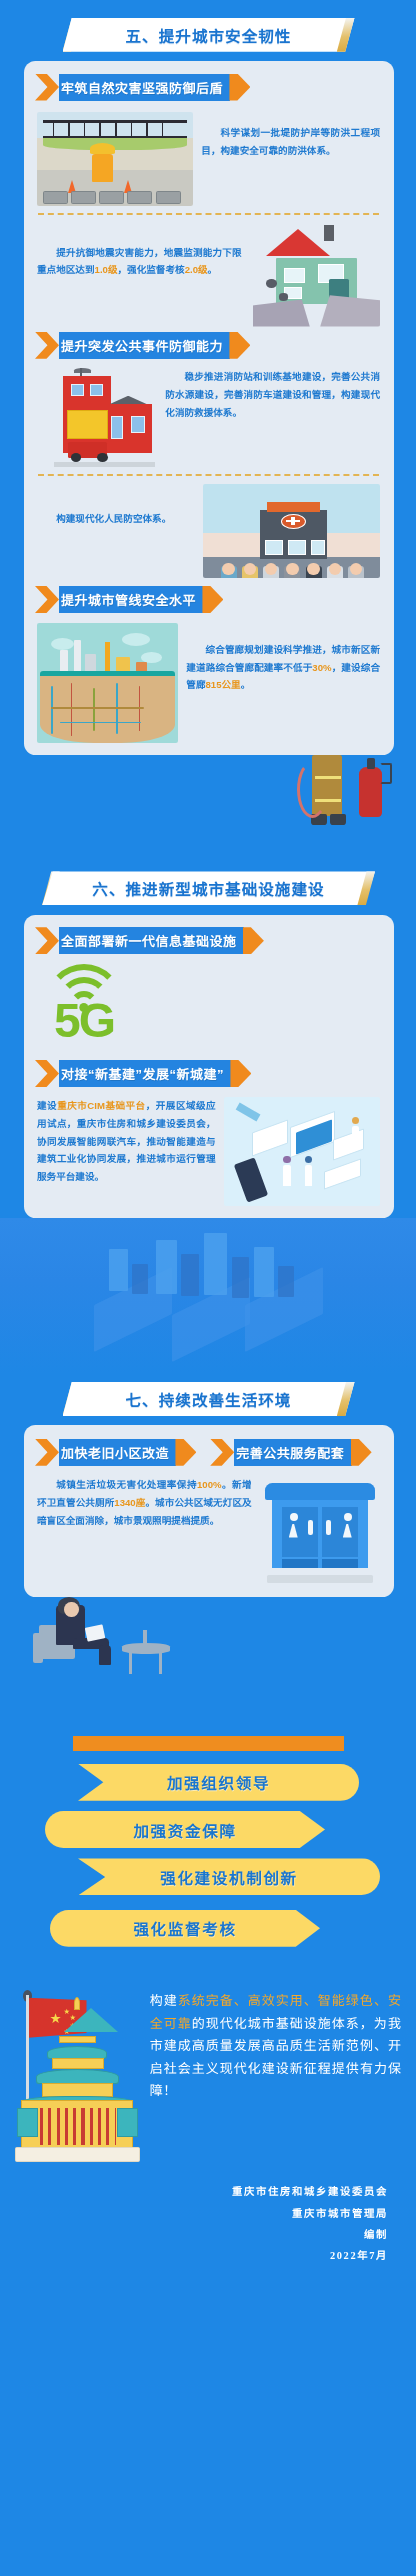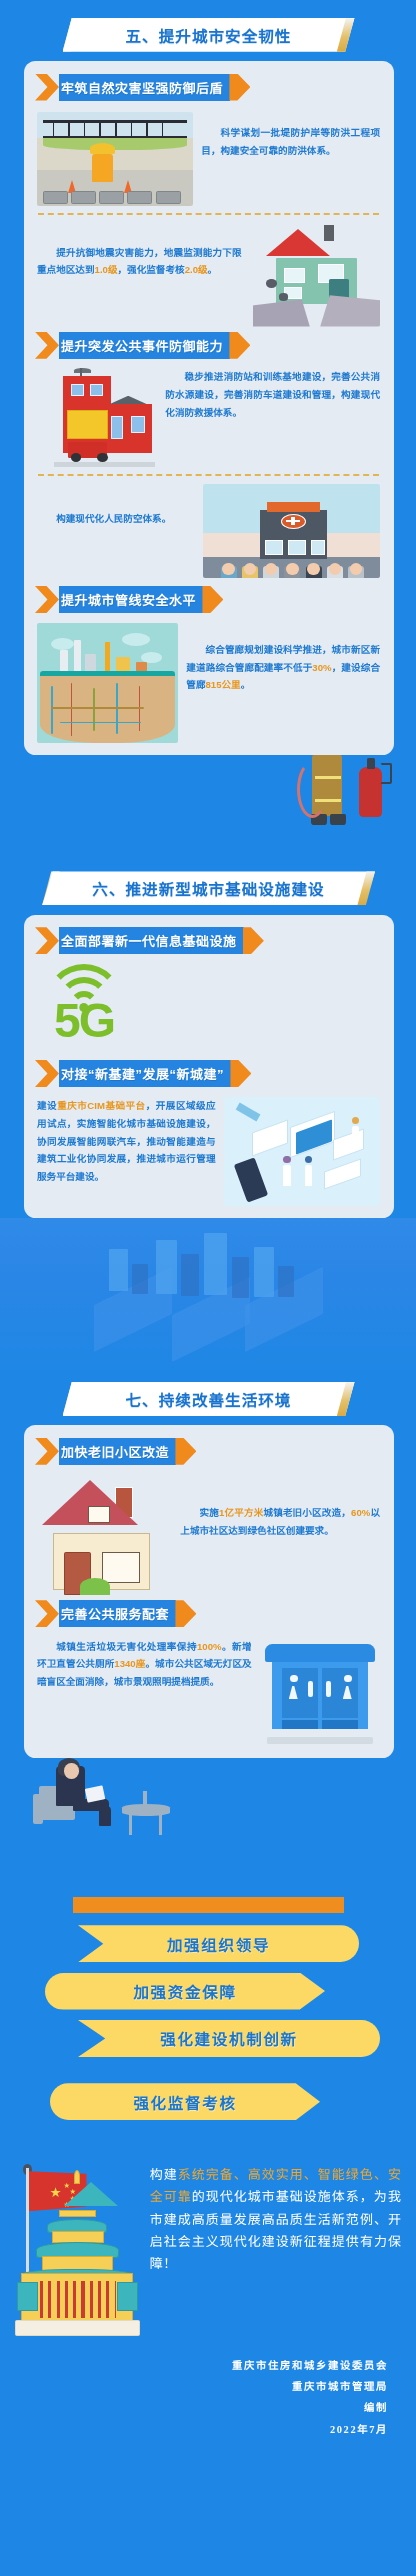--- a/index.html
+++ b/index.html
@@ -620,21 +620,21 @@
     <div class="sub-banner" style="margin-top:7.3px;">
       <div class="chev-l"></div>
       <div class="bar">
         <span class="sb-label">对接“新基建”发展“新城建”</span>
       </div>
       <div class="chev-r"></div>
     </div>
 
     <div class="row" style="margin-top:8.3px;">
       <p class="para noindent" style="flex:1;">
-        <span>建设</span><span class="hl">重庆市CIM基础平台</span><span>，开展区域级应用试点，实施智能化城市基础设施建设，协同发展智能网联汽车，推动智能建造与建筑工业化协同发展，推进城市运行管理服务平台建设。</span>
+        <span>建设</span><span class="hl">重庆市CIM基础平台</span><span>，开展区域级应用试点，重庆市住房和城乡建设委员会，协同发展智能网联汽车，推动智能建造与建筑工业化协同发展，推进城市运行管理服务平台建设。</span>
       </p>
       <div class="illus ill-cim" style="width:156px;height:109px;flex:none;align-self:flex-start;">
         <div class="sat" style="left:8%;top:10%;width:24px;height:8.3px;"></div>
         <div class="slab" style="left:18%;top:26%;width:36px;height:24px;"></div>
         <div class="slab" style="left:42%;top:20%;width:45px;height:31px;"></div>
         <div class="screen" style="left:46%;top:26%;width:36px;height:22px;"></div>
         <div class="slab" style="left:70%;top:34%;width=31px;width:31px;height:21px;"></div>
         <div class="phone" style="left:10%;top:58%;width:22px;height:40px;"></div>
         <div class="slab" style="left:64%;top:62%;width:37px;height:17.7px;"></div>
         <div class="person" style="left:38%;top:62%;width:7.3px;height:21px;"></div>
@@ -671,34 +671,20 @@
 
   <div class="card">
     <div class="sub-banner">
       <div class="chev-l"></div>
       <div class="bar">
         <span class="sb-label">加快老旧小区改造</span>
       </div>
       <div class="chev-r"></div>
     </div>
 
-    <div class="row" style="margin-top:8.3px;">
-      <div class="illus ill-house" style="width:135px;height:120px;flex:none;">
-        <div class="chim"></div>
-        <div class="roof"></div>
-        <div class="wall"></div>
-        <div class="win" style="left:38%;top:26%;width:16%;height:14%;"></div>
-        <div class="door"></div>
-        <div class="win" style="left:48%;bottom:10%;width:28%;height:26%;"></div>
-        <div class="bush" style="left:32%;"></div>
-      </div>
-      <p class="para" style="flex:1;padding-top:29px;">
-        <span>实施</span><span class="hl">1亿平方米</span><span>城镇老旧小区改造，</span><span class="hl">60%</span><span>以上城市社区达到绿色社区创建要求。</span>
-      </p>
-    </div>
 
     <div class="sub-banner" style="margin-top:5.2px;">
       <div class="chev-l"></div>
       <div class="bar">
         <span class="sb-label">完善公共服务配套</span>
       </div>
       <div class="chev-r"></div>
     </div>
 
     <div class="row" style="margin-top:8.3px;">
@@ -745,21 +731,21 @@
   <div style="padding:0 58px 0 78px;">
     <div class="ribbon notch-left">
       <span class="rlabel">加强组织领导</span>
     </div>
   </div>
   <div style="padding:0 92px 0 45px;">
     <div class="ribbon notch-right">
       <span class="rlabel">加强资金保障</span>
     </div>
   </div>
-  <div style="padding:0 37px 16px 78px;">
+  <div style="padding:0 37px 4px 78px;">
     <div class="ribbon notch-left">
       <span class="rlabel">强化建设机制创新</span>
     </div>
   </div>
   <div style="padding:0 97px 0 50px;">
     <div class="ribbon notch-right">
       <span class="rlabel">强化监督考核</span>
     </div>
   </div>
 

